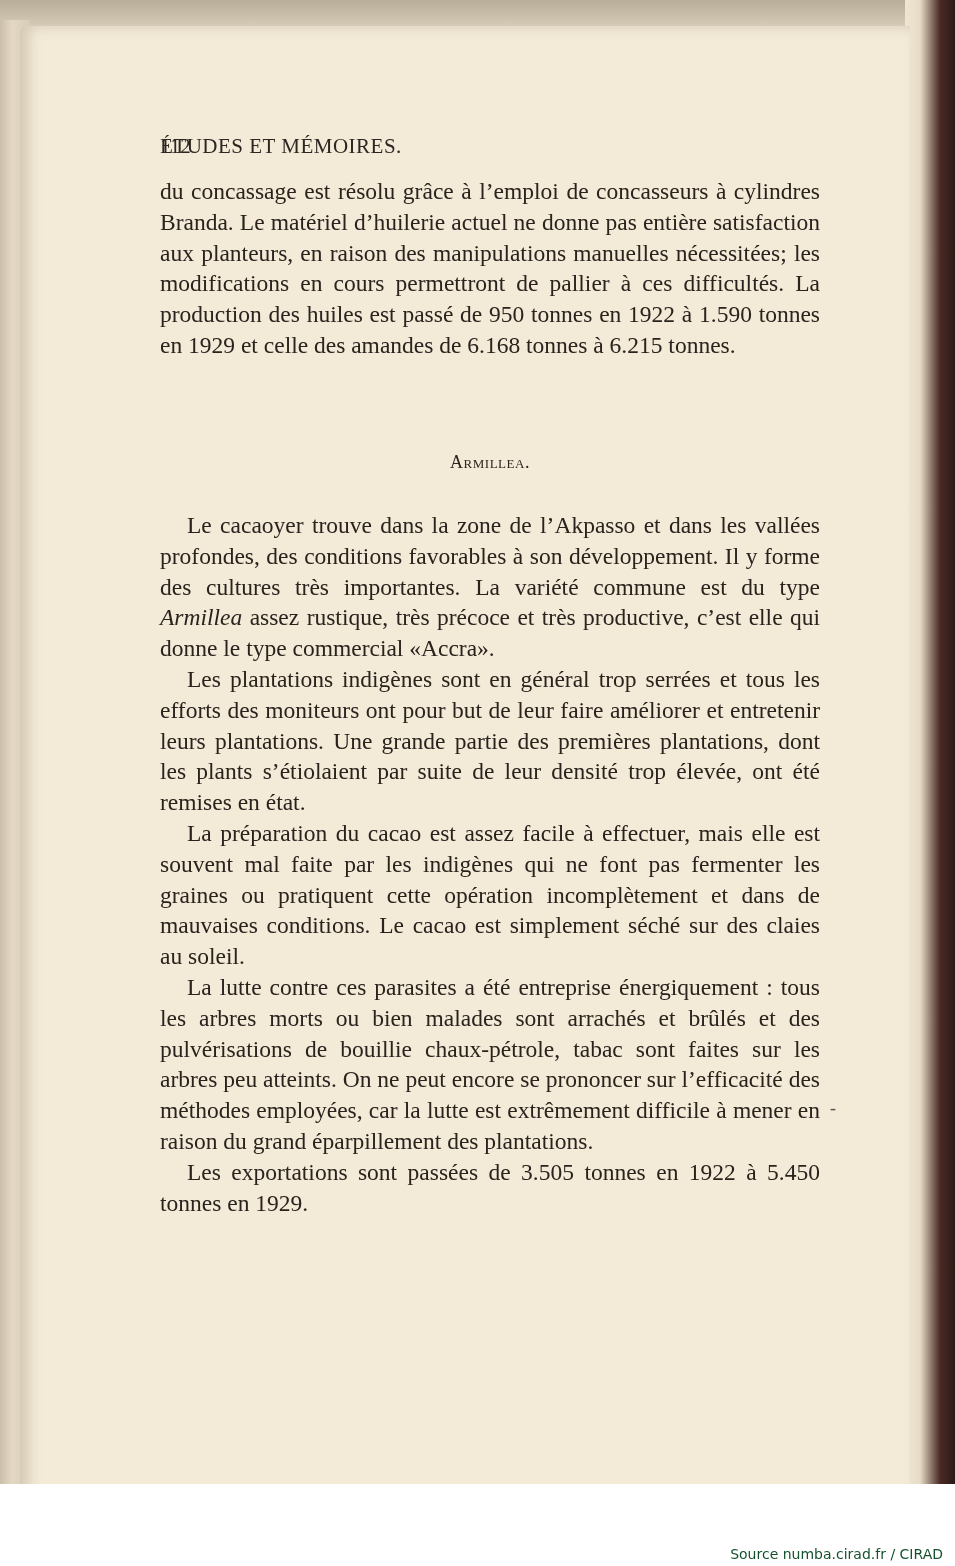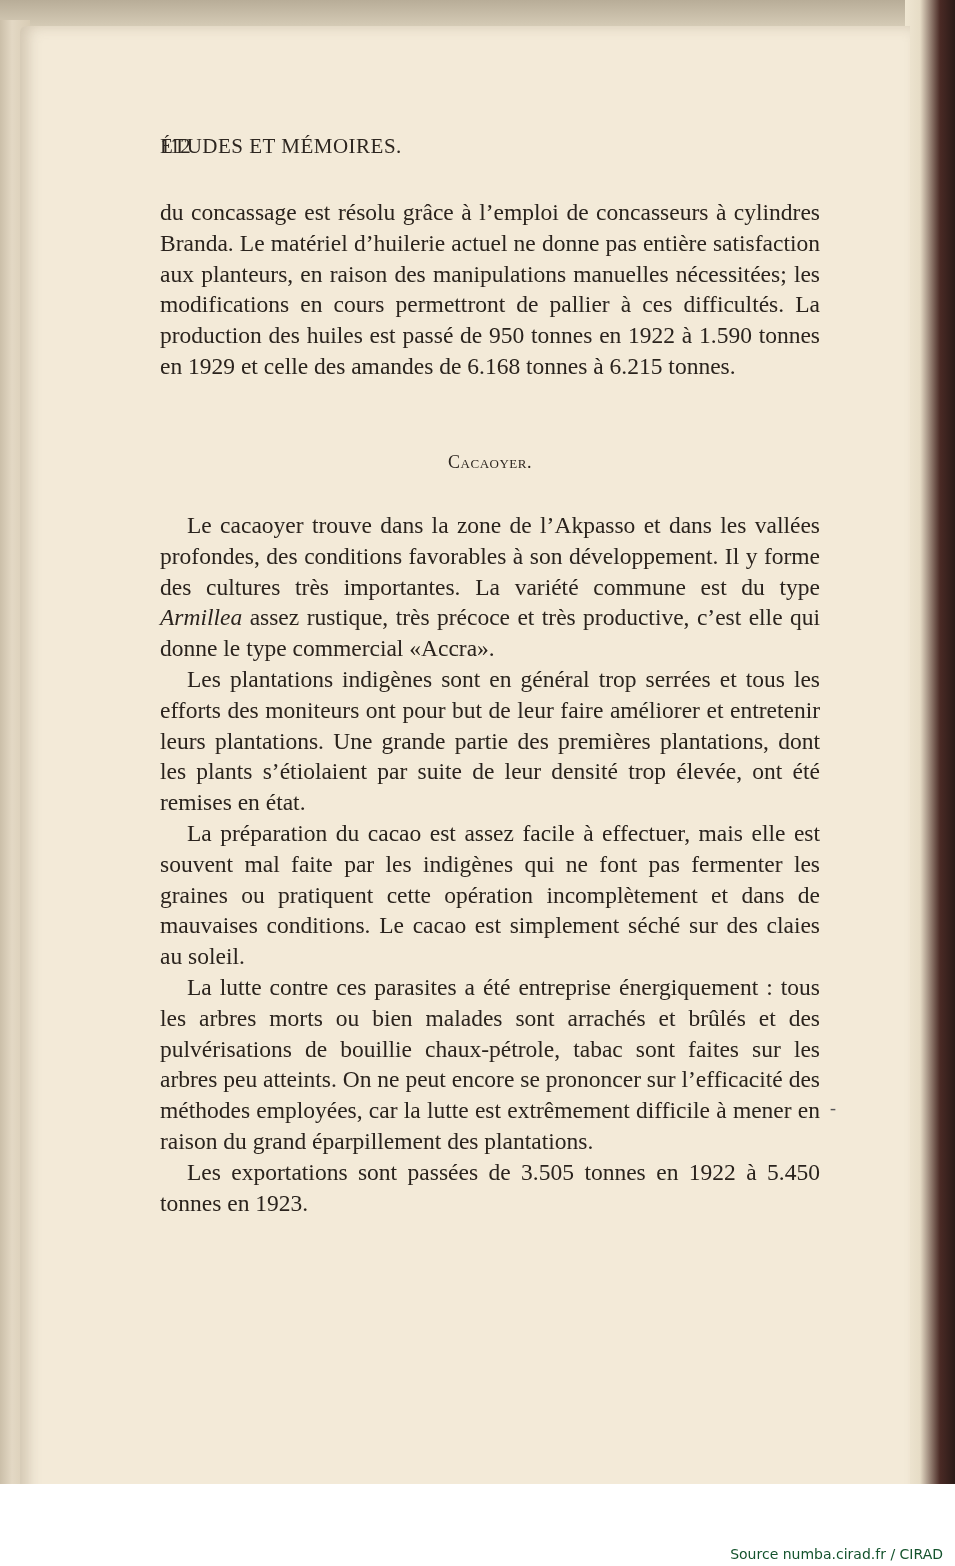--- a/index.html
+++ b/index.html
@@ -27,30 +27,30 @@
   <div class="topband"></div>
   <div class="edge-left"></div>
   <div class="right-edge"></div>
   <div class="page"></div>
 
   <div class="header">
     <span class="num">112</span>
     <span class="title">ÉTUDES ET MÉMOIRES.</span>
   </div>
 
-  <div class="text" style="top:176px;margin-top:21px;">
+  <div class="text" style="top:176px;">
     <p class="p">du concassage est résolu grâce à l’emploi de concasseurs à cylindres Branda. Le matériel d’huilerie actuel ne donne pas entière satisfaction aux planteurs, en raison des manipulations manuelles nécessitées; les modifications en cours permettront de pallier à ces difficultés. La production des huiles est passé de 950 tonnes en 1922 à 1.590 tonnes en 1929 et celle des amandes de 6.168 tonnes à 6.215 tonnes.</p>
   </div>
 
-  <div class="section">Cacaoyer.</div>
+  <div class="section">Armillea.</div>
 
   <div class="text" style="top:510px;">
     <p class="p indent"><span>Le cacaoyer trouve dans la zone de l’Akpasso et dans les vallées profondes, des conditions favorables à son développement. Il y forme des cultures très importantes. La variété commune est du type </span><i>Armillea</i><span> assez rustique, très précoce et très productive, c’est elle qui donne le type commercial «Accra».</span></p>
     <p class="p indent">Les plantations indigènes sont en général trop serrées et tous les efforts des moniteurs ont pour but de leur faire améliorer et entretenir leurs plantations. Une grande partie des premières plantations, dont les plants s’étiolaient par suite de leur densité trop élevée, ont été remises en état.</p>
     <p class="p indent">La préparation du cacao est assez facile à effectuer, mais elle est souvent mal faite par les indigènes qui ne font pas fermenter les graines ou pratiquent cette opération incomplètement et dans de mauvaises conditions. Le cacao est simplement séché sur des claies au soleil.</p>
     <p class="p indent">La lutte contre ces parasites a été entreprise énergiquement : tous les arbres morts ou bien malades sont arrachés et brûlés et des pulvérisations de bouillie chaux-pétrole, tabac sont faites sur les arbres peu atteints. On ne peut encore se prononcer sur l’efficacité des méthodes employées, car la lutte est extrêmement difficile à mener en raison du grand éparpillement des plantations.</p>
-    <p class="p indent">Les exportations sont passées de 3.505 tonnes en 1922 à 5.450 tonnes en 1923.</p>
+    <p class="p indent">Les exportations sont passées de 3.505 tonnes en 1922 à 5.450 tonnes en 1929.</p>
   </div>
 
   <div class="mark">-</div>
 </div>
 
 <div class="footer">Source numba.cirad.fr / CIRAD</div>
 
 </body></html>

